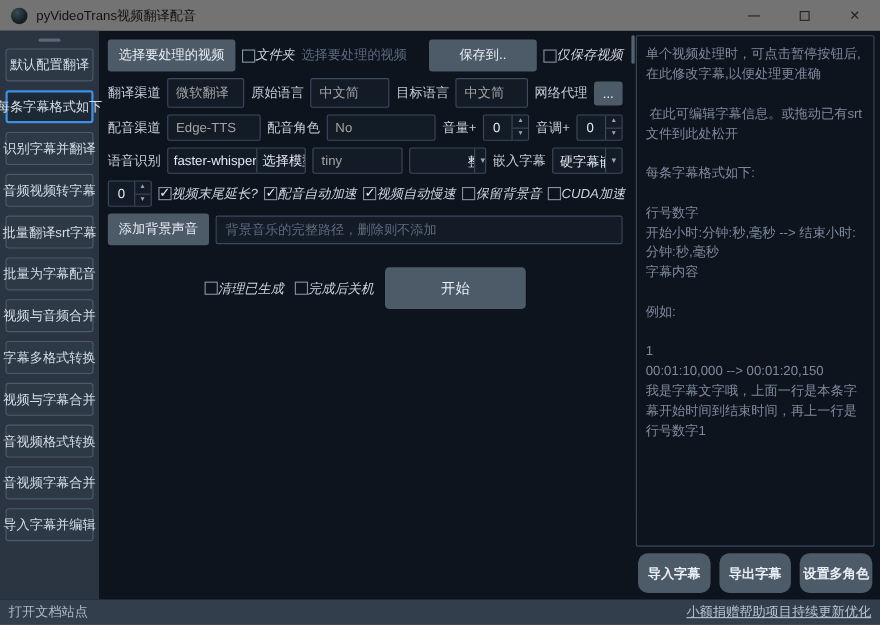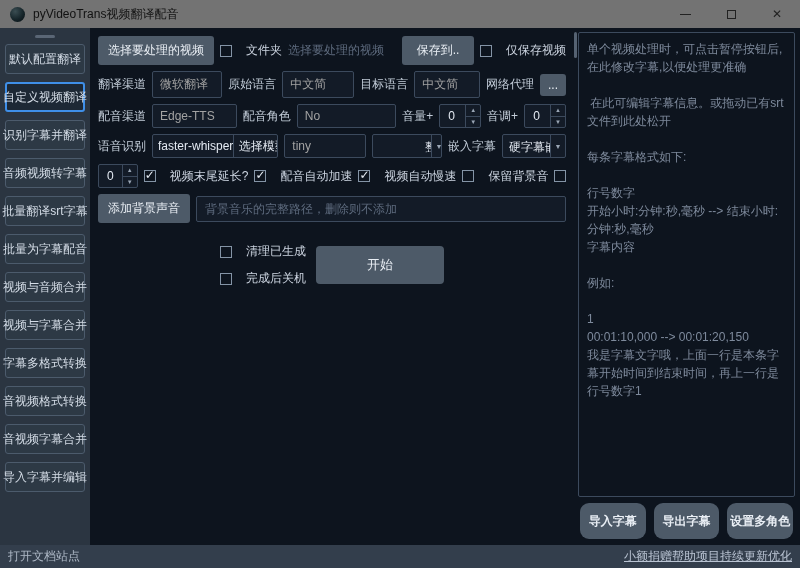--- a/index.html
+++ b/index.html
@@ -45,21 +45,21 @@
   .side-btn.active{border:2px solid var(--active-blue);background:#1d2835;}
 
   
   .main{width:482px;flex:0 0 auto;display:flex;flex-direction:column;padding:8px 6px 0 8px;gap:6px;}
   .row{display:flex;align-items:center;gap:6px;flex:0 0 auto;}
   .btn{background:var(--btn-bg);color:var(--btn-text);border:none;border-radius:3px;padding:6px 10px;font-size:12px;white-space:nowrap;font-family:inherit;}
   .lbl{color:var(--label);white-space:nowrap;}
   .combo{background:var(--input-bg);border:1px solid var(--input-border);border-radius:2px;color:#a3a3a3;padding:4px 7px;white-space:nowrap;overflow:hidden;}
   .hint-text{color:var(--muted);white-space:nowrap;}
 
-  .cb{display:flex;align-items:center;gap:14px;color:#ccd4e0;white-space:nowrap;}
+  .cb{display:flex;align-items:center;gap:0;color:#ccd4e0;white-space:nowrap;font-style:italic;}
   .cb .box{width:12px;height:12px;border:1px solid var(--check-border);background:transparent;position:relative;flex:0 0 auto;}
   .cb.checked .box::after{content:"✓";position:absolute;left:0px;top:-3px;font-size:12px;color:#e8eef5;}
 
   .spin{display:flex;align-items:stretch;background:var(--input-bg);border:1px solid var(--input-border);border-radius:2px;height:24px;}
   .spin .val{padding:4px 8px;color:#e4eaf2;flex:1 1 auto;}
   .spin .arrows{width:15px;border-left:1px solid var(--input-border);display:flex;flex-direction:column;}
   .spin .arrows span{flex:1;display:flex;align-items:center;justify-content:center;font-size:6px;color:#9aa6b5;line-height:1;}
   .spin .arrows span:first-child{border-bottom:1px solid var(--input-border);}
 
   .dd{display:flex;align-items:stretch;background:var(--input-bg);border:1px solid var(--input-border);border-radius:2px;height:24px;}
@@ -67,21 +67,21 @@
   .dd .arr{width:15px;border-left:1px solid var(--input-border);display:flex;align-items:center;justify-content:center;font-size:7px;color:#9aa6b5;flex:0 0 auto;}
 
   .fw-group{display:flex;align-items:center;background:var(--input-bg);border:1px solid var(--input-border);border-radius:2px;height:24px;overflow:hidden;}
   .fw-group .seg{padding:4px 5px;color:#e4eaf2;white-space:nowrap;overflow:hidden;}
   .fw-group .divider{width:1px;height:100%;background:var(--input-border);flex:0 0 auto;}
 
   .text-input{background:var(--input-bg);border:1px solid var(--input-border);border-radius:2px;color:#e4eaf2;padding:5px 8px;font-size:12px;font-family:inherit;outline:none;}
   .text-input::placeholder{color:var(--muted);}
 
   .start-row{margin-top:14px;display:flex;align-items:center;justify-content:center;gap:10px;}
-  .start-checks{display:flex;flex-direction:column;gap:10px;}
+  .start-checks{display:flex;flex-direction:row;gap:10px;}
   .start-btn{width:128px;height:38px;background:var(--btn-bg);color:var(--btn-text);border:none;border-radius:4px;font-size:13px;font-family:inherit;}
 
   
   .splitter{width:6px;flex:0 0 auto;display:flex;justify-content:center;padding-top:4px;}
   .splitter-handle{width:3px;height:26px;background:#55masked;background:#556272;border-radius:2px;}
 
   
   .rightpanel{flex:1 1 auto;display:flex;flex-direction:column;padding:4px 5px 4px 0;min-width:0;}
   .help-box{flex:1 1 auto;border:1px solid var(--input-border);border-radius:2px;background:var(--bg);color:var(--help);padding:7px 8px;line-height:1.5;white-space:pre-wrap;overflow:hidden;font-size:12px;}
   .rp-buttons{display:flex;gap:8px;padding:6px 2px 2px 2px;flex:0 0 auto;}
@@ -112,28 +112,28 @@
         </span>
     </div>
   </div>
 
 
   <div class="body">
 
     <div class="sidebar">
       <span class="sidebar-handle"></span>
       <button class="side-btn">默认配置翻译</button>
-      <button class="side-btn active">自定义视频翻译</button>
+      <button class="side-btn active">每条字幕格式如下</button>
       <button class="side-btn">识别字幕并翻译</button>
       <button class="side-btn">音频视频转字幕</button>
       <button class="side-btn">批量翻译srt字幕</button>
       <button class="side-btn">批量为字幕配音</button>
       <button class="side-btn">视频与音频合并</button>
+      <button class="side-btn">字幕多格式转换</button>
       <button class="side-btn">视频与字幕合并</button>
-      <button class="side-btn">字幕多格式转换</button>
       <button class="side-btn">音视频格式转换</button>
       <button class="side-btn">音视频字幕合并</button>
       <button class="side-btn">导入字幕并编辑</button>
     </div>
 
     <div class="main">
 
       <div class="row">
         <button class="btn">选择要处理的视频</button>
         <span class="cb">

